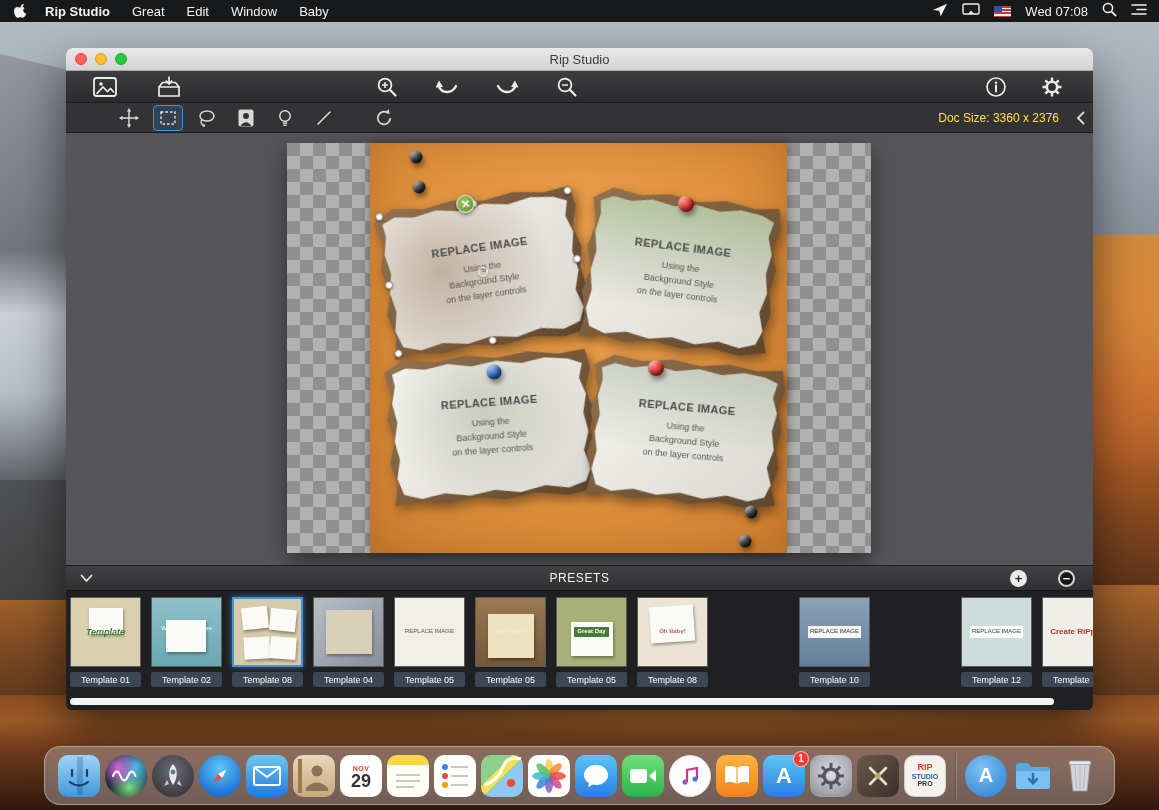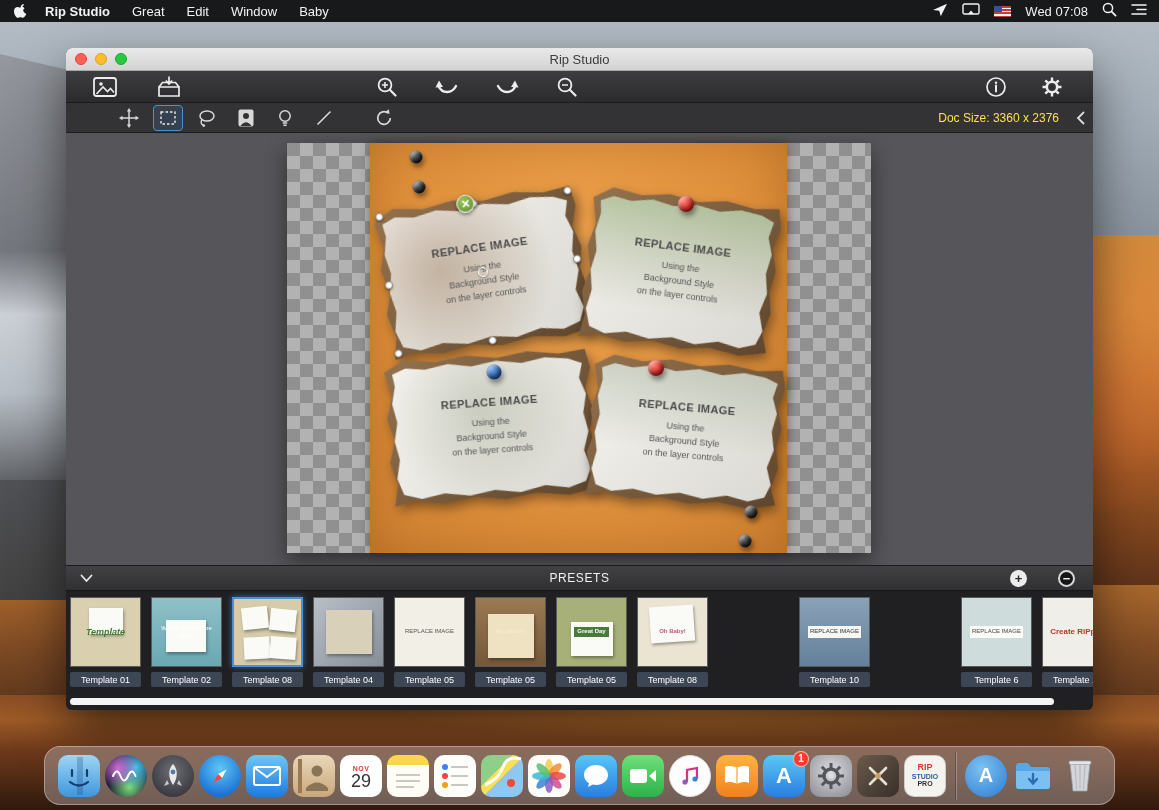--- a/index.html
+++ b/index.html
@@ -142,21 +142,21 @@
     background:rgba(215,216,222,.35); border:1px solid rgba(255,255,255,.35);
     display:flex; align-items:center; justify-content:center; gap:5px; z-index:40; backdrop-filter:blur(8px); }
   .dk { width:42px; height:42px; border-radius:10px; position:relative; flex:none;
     display:flex; align-items:center; justify-content:center; }
   .dk.circle { border-radius:50%; }
   .dock-sep { width:1px; height:48px; background:rgba(40,40,50,.35); box-shadow:1px 0 0 rgba(255,255,255,.25); margin:0 4px; }
   .badge { position:absolute; top:-4px; right:-4px; width:16px; height:16px; border-radius:50%;
     background:#ff3b30; color:#fff; font-size:10px; display:flex; align-items:center; justify-content:center; border:1px solid rgba(255,255,255,.6); }
   .dk-cal { background:#fff; flex-direction:column; }
   .cal-m { color:#e03a2f; font-size:7px; font-weight:bold; letter-spacing:.5px; margin-top:3px; }
-  .cal-d { color:#333; font-size:18px; line-height:1; }
+  .cal-d { color:#333; font-size:18px; line-height:1;font-weight:bold; }
   .dk-rip { background:#f5f3ee; flex-direction:column; border:1px solid rgba(0,0,0,.15); }
   .rip1 { color:#d04028; font-weight:bold; font-size:9px; line-height:1.05; }
   .rip2 { color:#2a5fa8; font-weight:bold; font-size:7px; line-height:1.05; }
   .rip3 { color:#333; font-weight:bold; font-size:7px; line-height:1.05; }
   .dk-astore { background:linear-gradient(180deg,#5ac8f5,#2a7de1); color:#fff; font-size:22px; font-weight:bold; }
   .dk-blueapp { background:radial-gradient(circle at 40% 32%,#7ec2f0,#2a7cd4); color:#fff; font-size:20px; font-weight:bold; }
 </style>
 </head>
 <body>
 
@@ -495,21 +495,21 @@
     <div class="titem" style="left:733px">
       <div class="thumb th10">
           <span class="tt">REPLACE IMAGE</span>
         </div>
       <div class="tlabel">Template 10</div>
     </div>
     <div class="titem" style="left:895px">
       <div class="thumb th12">
           <span class="tt">REPLACE IMAGE</span>
         </div>
-      <div class="tlabel">Template 6</div>
+      <div class="tlabel">Template 12</div>
     </div>
     <div class="titem" style="left:976px">
       <div class="thumb th13">
           <span class="tt">Create RiPped</span>
         </div>
       <div class="tlabel">Template 14</div>
     </div>
     <div class="scrolltrack">
       <div class="scrollthumb"></div>
     </div>

